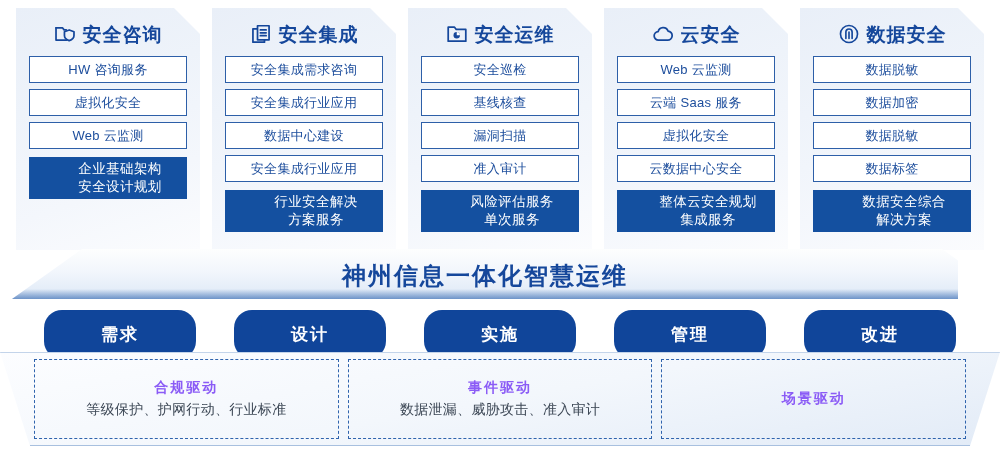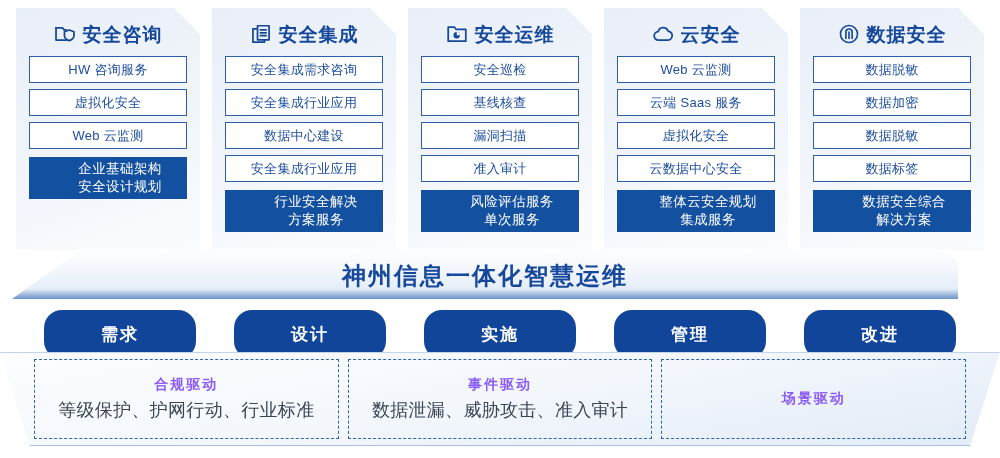--- a/index.html
+++ b/index.html
@@ -200,21 +200,21 @@
     gap: 4px;
     box-sizing: border-box;
   }
   .driver .dtitle {
     font-size: 14px;
     font-weight: bold;
     color: #8b5cf6;
     letter-spacing: 2px;
   }
   .driver .ddesc {
-    font-size: 18px;
+    font-size: 14px;
     color: #3b4654;
     letter-spacing: 0.3px;
   }
 </style>
 </head>
 <body>
 
 <div id="columns">
 
   <div class="column">

